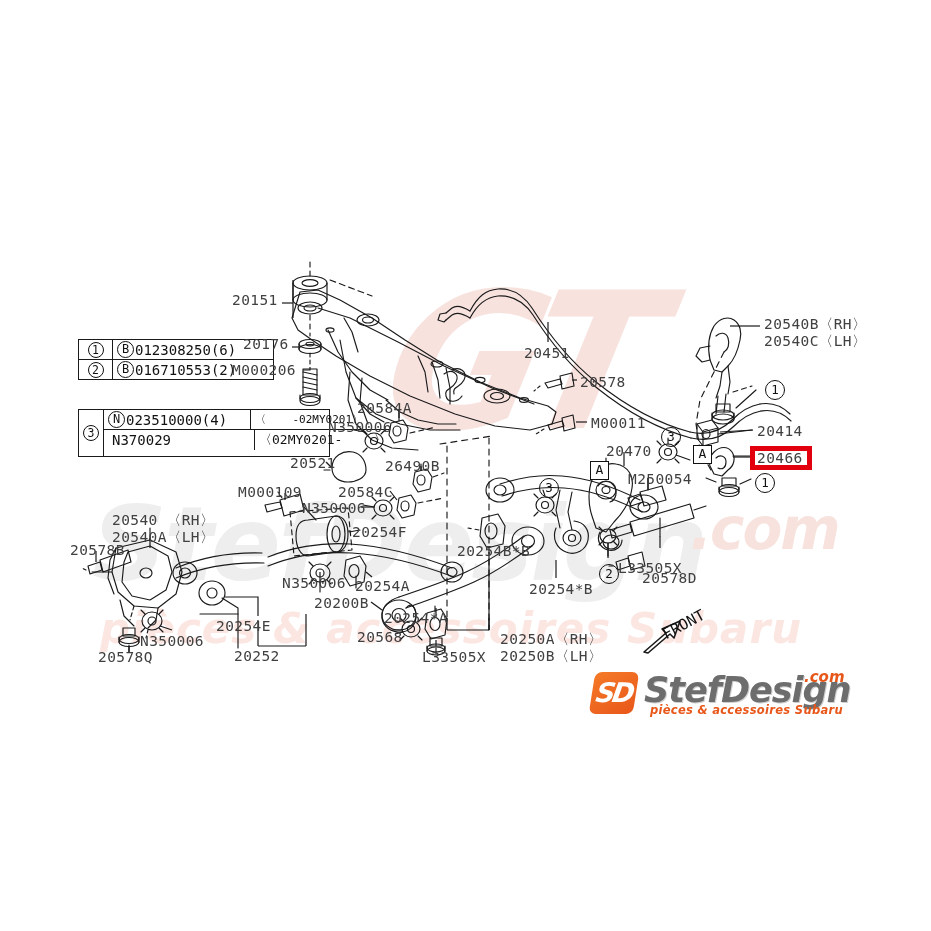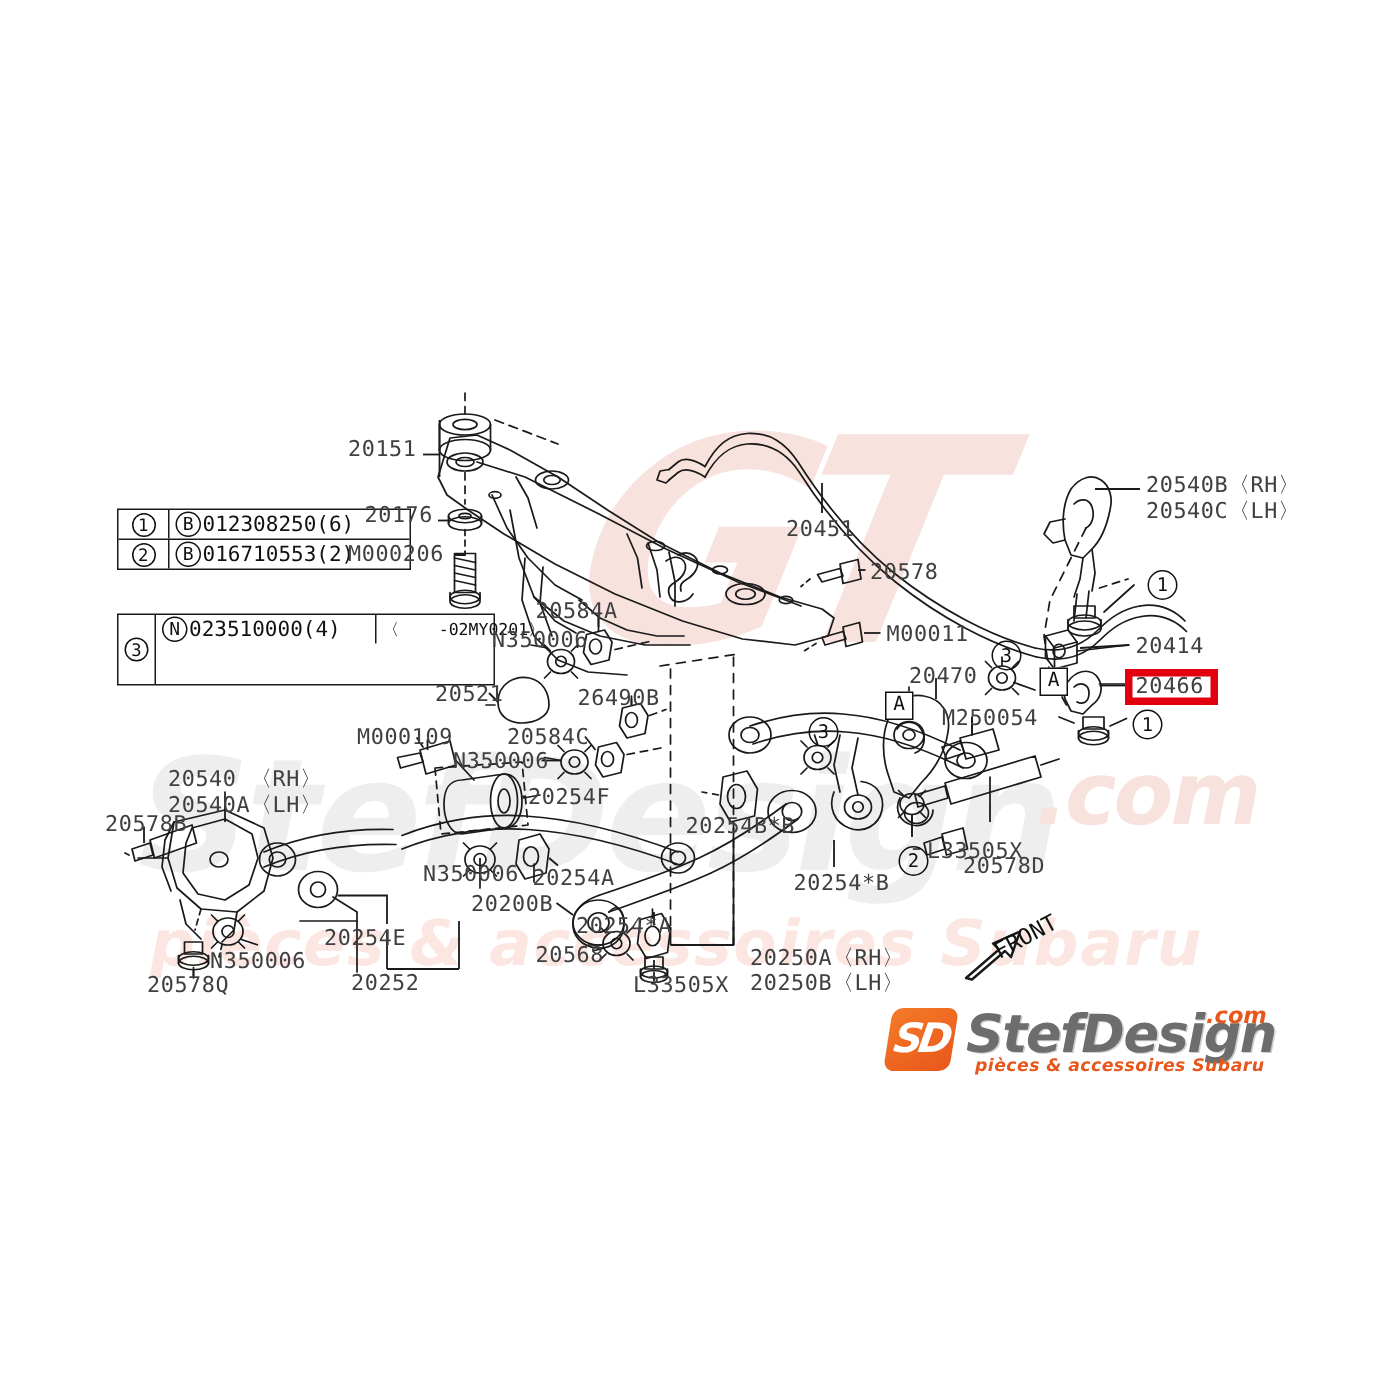--- a/index.html
+++ b/index.html
@@ -588,20 +588,24 @@
     <div class="outer">
       <div class="cell idxcol" style="height:44px;">
         <span class="circnum">3</span>
       </div>
       <div class="stack">
         <div class="srow">
           <div class="cell" style="width:138px;">
             <span class="prefixB">N</span><span>023510000</span><span>(4)</span>
           </div>
           <div class="cell rangecol" style="font-size:11px;">〈    -02MY0201〉</div>
+        </div>
+        <div class="srow">
+          <div class="cell" style="width:138px; padding-left:8px;">N370029</div>
+          <div class="cell rangecol" style="font-size:13px;">〈02MY0201-    〉</div>
         </div>
       </div>
     </div>
   </div>
 
   <svg width="931" height="931" viewBox="0 0 931 931" style="position:absolute;inset:0;z-index:3;">
     <g stroke="#1a1a1a" stroke-width="1.2" fill="none">
 
       <path d="M282 303 L293 303"></path>
       <path d="M293 280 L293 318"></path>

